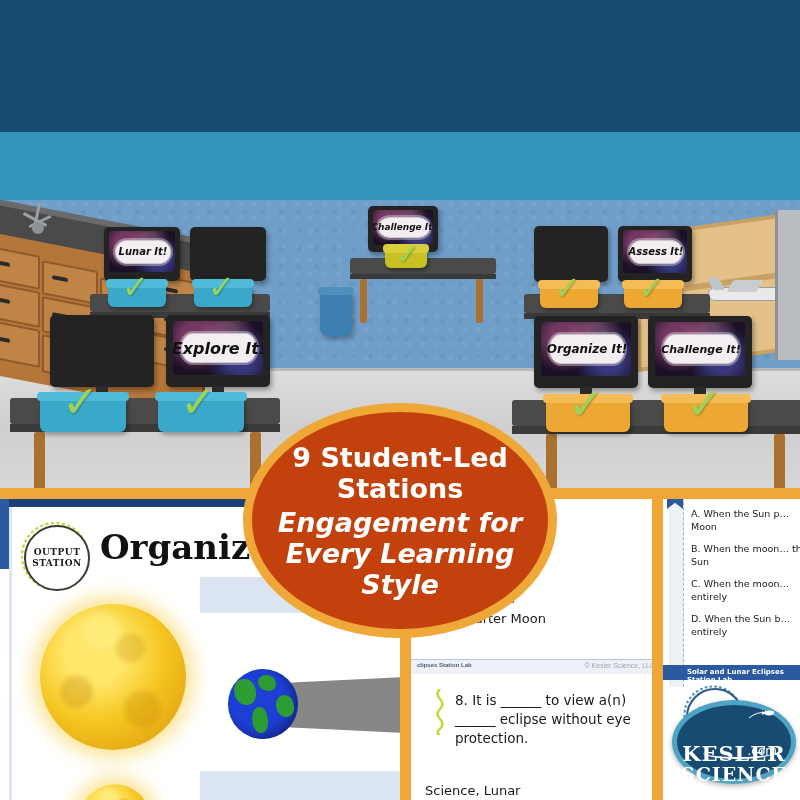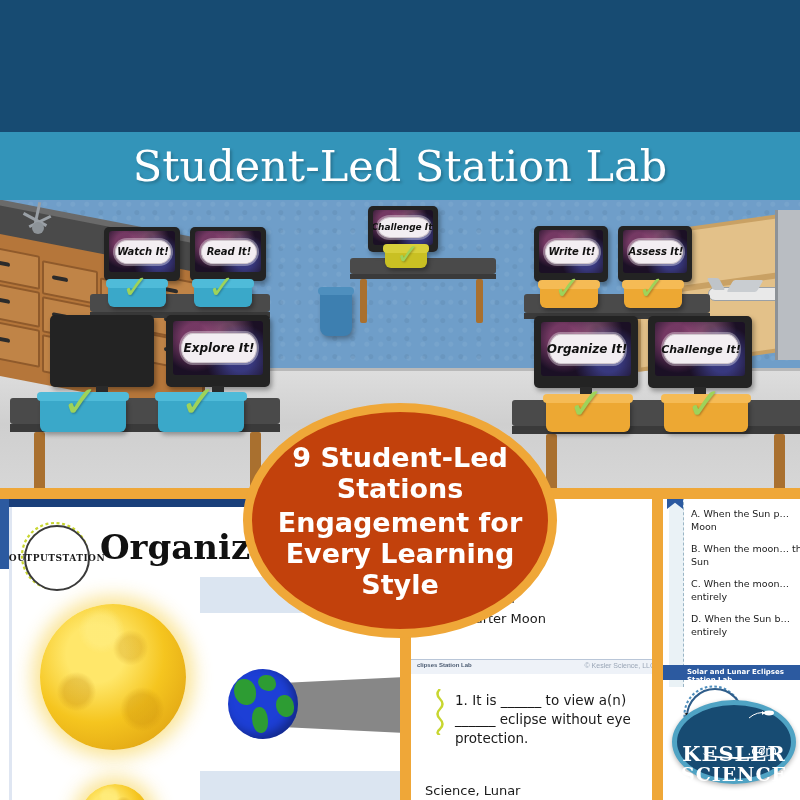--- a/index.html
+++ b/index.html
@@ -117,38 +117,38 @@
   
   .badge{
     position:absolute;left:243px;top:403px;width:314px;height:235px;
     background:#c2410c;border:9px solid #efa738;border-radius:50%;
     display:flex;flex-direction:column;align-items:center;justify-content:center;
     z-index:40;box-sizing:border-box;
   }
   .badge-l1{color:#fff;font-family:"DejaVu Sans", sans-serif;font-weight:bold;
     font-size:27px;line-height:31px;text-align:center;width:250px;}
   .badge-l2{color:#fff;font-family:"DejaVu Sans", sans-serif;font-weight:bold;
-    font-size:27px;line-height:31px;text-align:center;width:265px;margin-top:3px;}
+    font-size:27px;line-height:31px;text-align:center;width:265px;margin-top:3px;font-style:italic;}
 
   
   .orange-bar{position:absolute;left:0;top:488px;width:800px;height:11px;background:#efa738;z-index:30;}
   .orange-v{position:absolute;top:499px;width:11px;height:301px;background:#efa738;z-index:30;}
 
   
   .panels{position:absolute;left:0;top:499px;width:800px;height:301px;overflow:hidden;background:#fff;}
 
   .p-left{position:absolute;left:0;top:0;width:400px;height:301px;background:#fff;overflow:hidden;}
   .p-left-top{position:absolute;left:0;top:0;width:400px;height:8px;background:#1a3f7a;}
   .p-left-side{position:absolute;left:0;top:0;width:9px;height:70px;background:#2c5aa0;}
   .p-left-rail{position:absolute;left:9px;top:8px;width:3px;height:293px;background:#dfe6f2;}
 
   .starburst{position:absolute;width:74px;height:74px;}
   .sb-disc{position:absolute;left:6px;top:6px;width:62px;height:62px;border-radius:50%;
     background:#ffffff;border:2px solid #3a3a3a;
-    display:flex;flex-direction:row;align-items:center;justify-content:center;}
+    display:flex;flex-direction:column;align-items:center;justify-content:center;}
   .sb-t{font-family:"DejaVu Serif", serif;font-weight:bold;font-size:9px;color:#1a1a1a;
     line-height:11px;letter-spacing:.5px;text-align:center;}
   .sb-rays{position:absolute;left:0;top:0;width:74px;height:74px;}
 
   .ws-title{position:absolute;font-family:"DejaVu Serif", serif;font-weight:bold;color:#111;}
   .sun{position:absolute;border-radius:50%;
     background:radial-gradient(circle at 38% 34%, #ffe76a 0 22%, #f5c51f 52%, #e0a413 85%, #d18f0c 100%);
     box-shadow:0 0 18px 8px rgba(245,197,31,.45);}
   .sun-tex{position:absolute;left:0;top:0;width:100%;height:100%;border-radius:50%;
     background:
@@ -195,21 +195,20 @@
   .logo-swoosh{position:absolute;left:26px;bottom:20px;width:70px;height:10px;
     border-bottom:2px solid #fff;border-radius:50%;}
 </style>
 </head>
 <body>
 
 <div class="page">
 
   <div class="band-navy"></div>
   <div class="band-teal"></div>
-  <div class="title-sub">Student-Led Station Lab</div>
 
   <div class="scene">
     <div class="wall"></div>
     <div class="wall-tex"></div>
     <div class="floor"></div>
     <div class="floor-line"></div>
 
     <div class="counter-top"></div>
     <div class="counter"></div>
     <div class="cabinets">
@@ -281,36 +280,31 @@
     <div class="table" style="left:90px;top:86px;width:180px;height:80px;">
       <div class="table-top" style="left:0;top:8px;width:180px;height:18px;"></div>
       <div class="table-edge" style="left:0;top:26px;width:180px;height:6px;"></div>
       <div class="leg" style="left:12px;top:32px;width:8px;height:48px;"></div>
       <div class="leg" style="left:158px;top:32px;width:8px;height:48px;"></div>
     </div>
     <div class="mon" style="left:104px;top:27px;width:76px;height:54px;">
       <div class="mon-frame"></div>
       <div class="mon-screen">
         <div class="plaque">
-          <span style="font-size:10px;">Watch It!</span>
+          <span style="font-size:10px;">Lunar It!</span>
         </div>
       </div>
     </div>
     <div class="bin" style="left:108px;top:85px;width:58px;height:22px;background:#3aa8c9;">
       <div class="bin-rim" style="background:#4fbbd9;"></div>
     </div>
     <div class="check" style="left:122px;top:68px;font-size:32px;">✓</div>
 
     <div class="mon" style="left:190px;top:27px;width:76px;height:54px;">
       <div class="mon-frame"></div>
-      <div class="mon-screen">
-        <div class="plaque">
-          <span style="font-size:10px;">Read It!</span>
-        </div>
-      </div>
     </div>
     <div class="bin" style="left:194px;top:85px;width:58px;height:22px;background:#3aa8c9;">
       <div class="bin-rim" style="background:#4fbbd9;"></div>
     </div>
     <div class="check" style="left:208px;top:68px;font-size:32px;">✓</div>
 
     <div class="table" style="left:10px;top:190px;width:270px;height:110px;">
       <div class="table-top" style="left:0;top:8px;width:270px;height:26px;"></div>
       <div class="table-edge" style="left:0;top:34px;width:270px;height:8px;"></div>
       <div class="leg" style="left:24px;top:42px;width:11px;height:66px;"></div>
@@ -323,44 +317,39 @@
     </div>
     <div class="bin" style="left:40px;top:198px;width:86px;height:34px;background:#3aa8c9;">
       <div class="bin-rim" style="background:#4fbbd9;"></div>
     </div>
     <div class="check" style="left:62px;top:176px;font-size:44px;">✓</div>
 
     <div class="mon" style="left:166px;top:115px;width:104px;height:72px;">
       <div class="mon-frame"></div>
       <div class="mon-screen">
         <div class="plaque">
-          <span style="font-size:12px;">Explore It!</span>
+          <span style="font-size:16px;">Explore It!</span>
         </div>
       </div>
       <div class="mon-stand"></div>
       <div class="mon-base"></div>
     </div>
     <div class="bin" style="left:158px;top:198px;width:86px;height:34px;background:#3aa8c9;">
       <div class="bin-rim" style="background:#4fbbd9;"></div>
     </div>
     <div class="check" style="left:180px;top:176px;font-size:44px;">✓</div>
 
     <div class="table" style="left:524px;top:86px;width:186px;height:84px;">
       <div class="table-top" style="left:0;top:8px;width:186px;height:19px;"></div>
       <div class="table-edge" style="left:0;top:27px;width:186px;height:6px;"></div>
       <div class="leg" style="left:14px;top:33px;width:8px;height:50px;"></div>
       <div class="leg" style="left:164px;top:33px;width:8px;height:50px;"></div>
     </div>
     <div class="mon" style="left:534px;top:26px;width:74px;height:56px;">
       <div class="mon-frame"></div>
-      <div class="mon-screen">
-        <div class="plaque">
-          <span style="font-size:10px;">Write It!</span>
-        </div>
-      </div>
     </div>
     <div class="bin" style="left:540px;top:86px;width:58px;height:22px;background:#eda833;">
       <div class="bin-rim" style="background:#f5bb55;"></div>
     </div>
     <div class="check" style="left:554px;top:69px;font-size:32px;">✓</div>
 
     <div class="mon" style="left:618px;top:26px;width:74px;height:56px;">
       <div class="mon-frame"></div>
       <div class="mon-screen">
         <div class="plaque">
@@ -458,21 +447,21 @@
 
       <div class="ws-footer" style="top:160px;">
         <span class="fl">clipses Station Lab</span>
         <span class="fr">© Kesler Science, LLC</span>
       </div>
 
       <svg class="squig" style="left:24px;top:190px;" viewBox="0 0 10 46">
         <path d="M5 0 Q0 5 5 10 Q10 15 5 20 Q0 25 5 30 Q10 35 5 40 Q0 44 5 46" fill="none" stroke="#c8d630" stroke-width="2.4"></path>
       </svg>
 
-      <div class="ws-line" style="left:44px;top:192px;font-size:13.5px;line-height:19px;white-space:normal;width:200px;">1. It is ______ to view a(n) ______ eclipse without eye protection.</div>
+      <div class="ws-line" style="left:44px;top:192px;font-size:13.5px;line-height:19px;white-space:normal;width:200px;">8. It is ______ to view a(n) ______ eclipse without eye protection.</div>
       <div class="ws-line" style="left:14px;top:284px;font-size:13px;">Science, Lunar</div>
     </div>
 
     <div class="p-right">
       <div class="p-right-rail"></div>
       <div class="p-right-tab"></div>
 
       <div class="mc" style="left:28px;top:20px;width:122px;">
         <b>A.</b>
         <span>When the Sun p… Moon</span>

